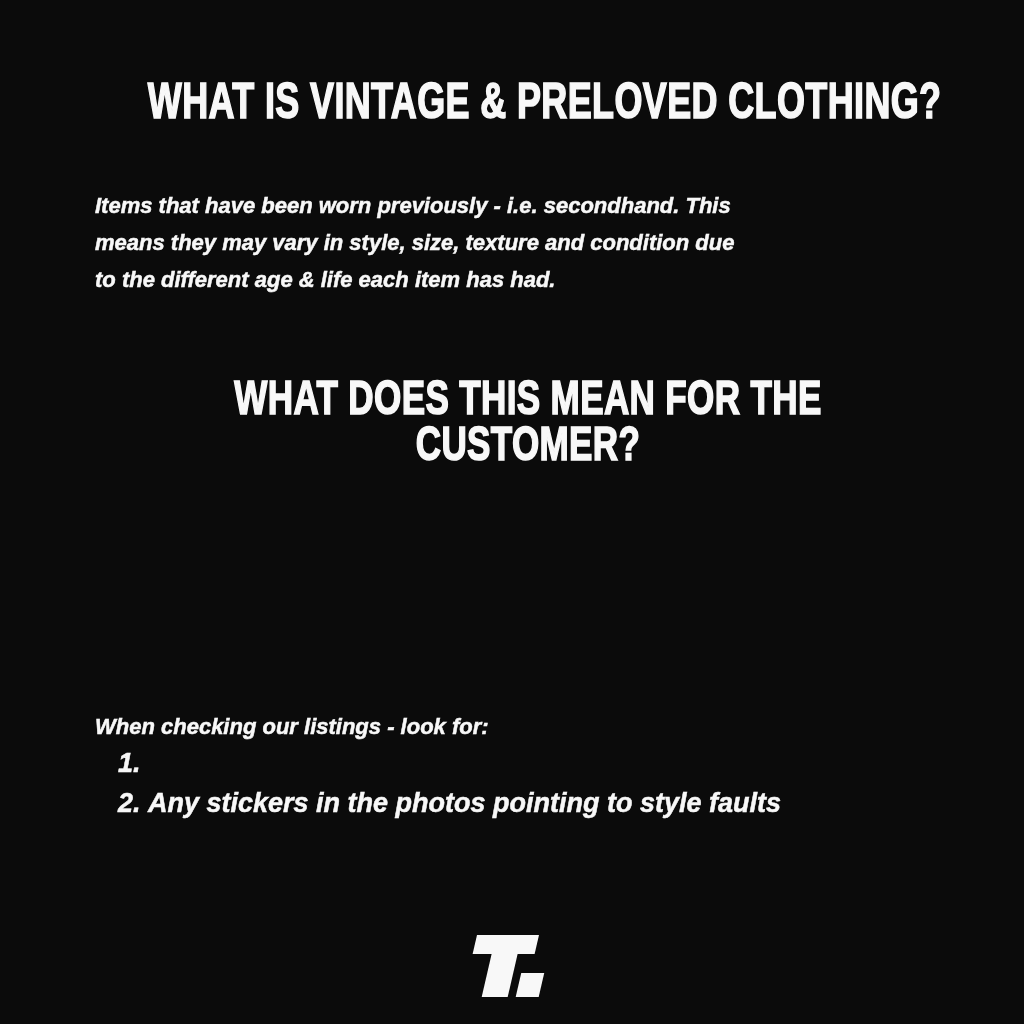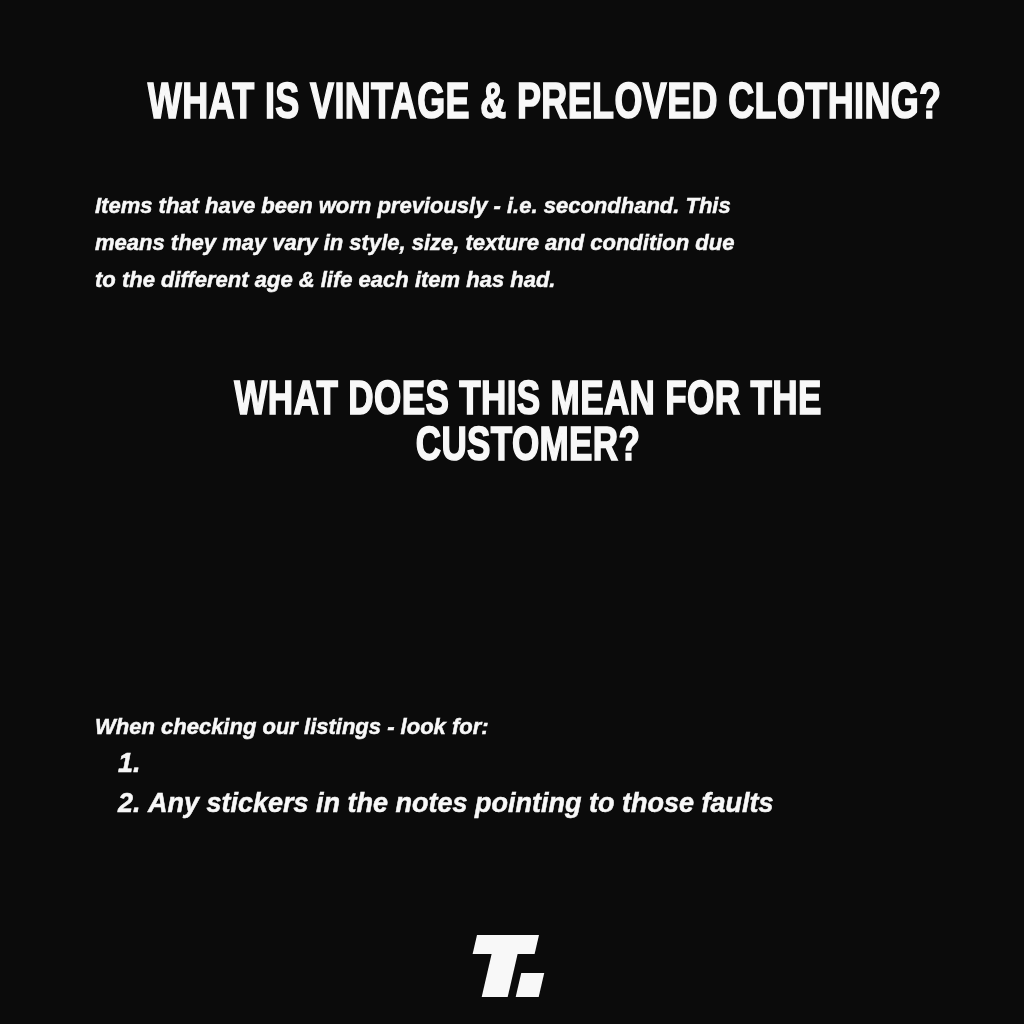--- a/index.html
+++ b/index.html
@@ -113,21 +113,21 @@
 
 
   <p class="body p-check">When checking our listings - look for:</p>
 
   <ol class="checklist">
     <li>
       <span class="num">1.</span>
     </li>
     <li>
       <span class="num">2.</span>
-      <span>Any stickers in the notes pointing to those faults</span>
+      <span>Any stickers in the photos pointing to style faults</span>
     </li>
   </ol>
 
   <div class="logo">
     <div class="bar"></div>
     <div class="stem"></div>
     <div class="dot"></div>
     <span class="sr-only">T.</span>
   </div>
 

